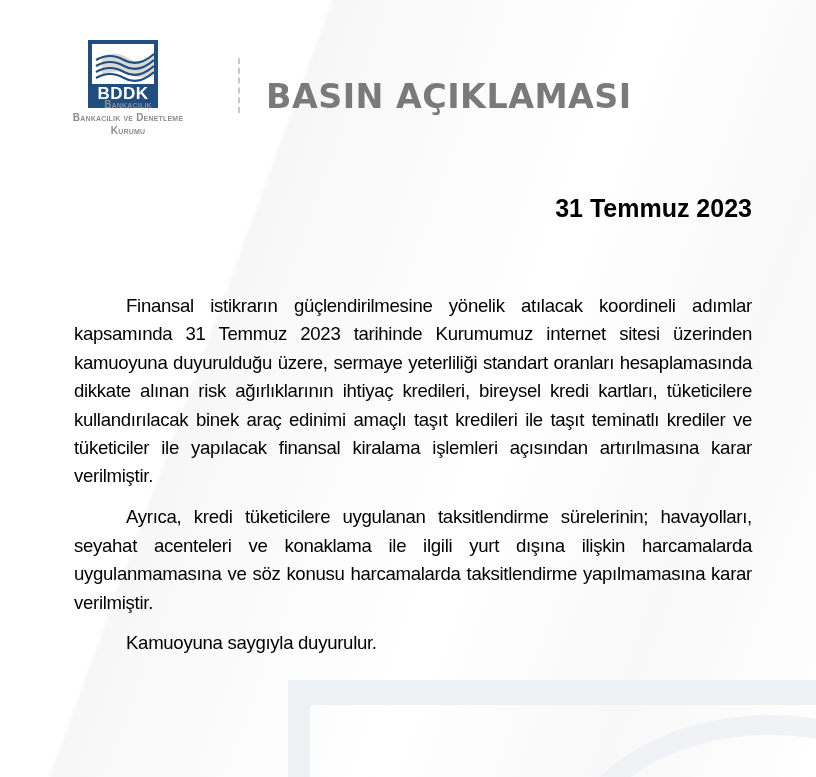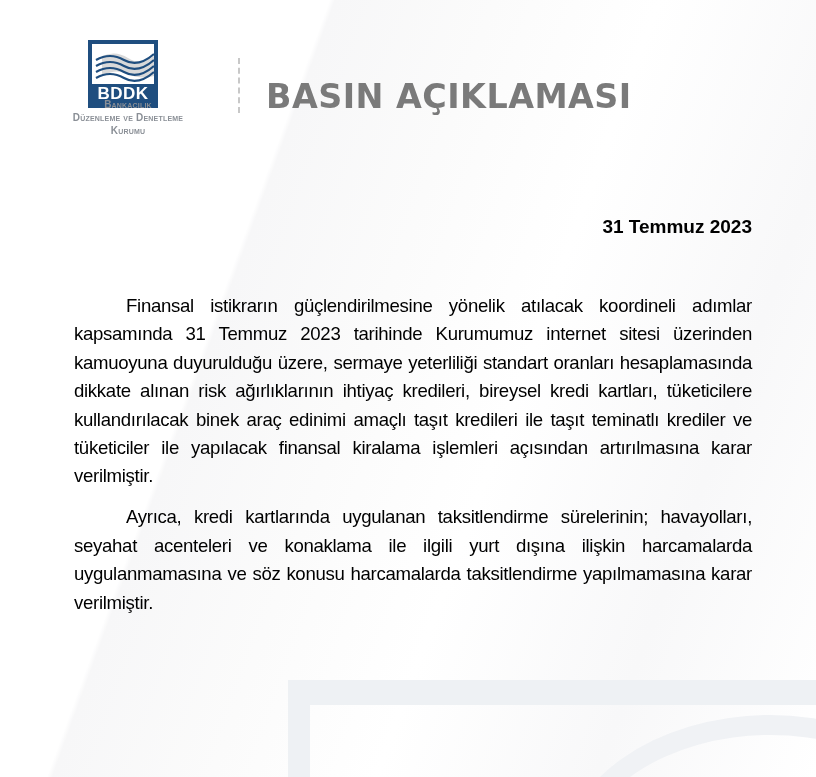--- a/index.html
+++ b/index.html
@@ -55,22 +55,22 @@
       position: absolute; left: 238px; top: 58px; width: 0; height: 55px;
       border-left: 2px dashed #c8c8c8;
     }
     .title {
       position: absolute; left: 266px; top: 76px;
       font-size: 34px; font-weight: bold; color: #7a7a7a; letter-spacing: 0.5px;
       font-family: "DejaVu Sans", sans-serif;
       transform: scaleX(0.98); transform-origin: left center;
     }
     .date {
-      position: absolute; right: 64px; top: 216px;
-      font-size: 19px; font-weight: bold; color: #000;
+      position: absolute; right: 64px; top: 194px;
+      font-size: 25px; font-weight: bold; color: #000;
     }
     .body {
       position: absolute; left: 74px; top: 292px; width: 678px;
       font-size: 18.6px; line-height: 28.4px; color: #000;
       text-align: justify;
       font-family: Liberation Sans, sans-serif;
       letter-spacing: -0.3px;
     }
     .body p { text-indent: 52px; margin-bottom: 12.5px; }
     .body p.closing { margin-top: 0; }
@@ -91,28 +91,29 @@
         <path d="M8 10 Q22 4 34 12 T60 10 L60 30 Q46 34 34 28 T8 30 Z" fill="#d9d9d9"></path>
         <path d="M2 14 Q16 6 30 14 T60 8" stroke="#1f4e7f" stroke-width="2.2" fill="none"></path>
         <path d="M2 20 Q16 12 30 20 T60 14" stroke="#1f4e7f" stroke-width="2.2" fill="none"></path>
         <path d="M2 26 Q16 18 30 26 T60 20" stroke="#1f4e7f" stroke-width="2.2" fill="none"></path>
         <path d="M2 32 Q16 24 30 32 T60 26" stroke="#1f4e7f" stroke-width="2.2" fill="none"></path>
       </svg>
       <div class="logo-abbrev">BDDK</div>
     </div>
     <div class="logo-text">
       <div>Bankacılık</div>
-      <div>Düzenleme ve Denetleme</div>
+      <div>Bankacılık ve Denetleme</div>
       <div>Kurumu</div>
     </div>
   </div>
 
   <div class="divider"></div>
 
   <h1 class="title">BASIN AÇIKLAMASI</h1>
 
   <div class="date">31 Temmuz 2023</div>
 
   <div class="body">
     <p>Finansal istikrarın güçlendirilmesine yönelik atılacak koordineli adımlar kapsamında 31 Temmuz 2023 tarihinde Kurumumuz internet sitesi üzerinden kamuoyuna duyurulduğu üzere, sermaye yeterliliği standart oranları hesaplamasında dikkate alınan risk ağırlıklarının ihtiyaç kredileri, bireysel kredi kartları, tüketicilere kullandırılacak binek araç edinimi amaçlı taşıt kredileri ile taşıt teminatlı krediler ve tüketiciler ile yapılacak finansal kiralama işlemleri açısından artırılmasına karar verilmiştir.</p>
-    <p>Ayrıca, kredi kartlarında uygulanan taksitlendirme sürelerinin; havayolları, seyahat acenteleri ve konaklama ile ilgili yurt dışına ilişkin harcamalarda uygulanmamasına ve söz konusu harcamalarda taksitlendirme yapılmamasına karar verilmiştir.</p>
+    <p>Ayrıca, kredi tüketicilere uygulanan taksitlendirme sürelerinin; havayolları, seyahat acenteleri ve konaklama ile ilgili yurt dışına ilişkin harcamalarda uygulanmamasına ve söz konusu harcamalarda taksitlendirme yapılmamasına karar verilmiştir.</p>
+    <p class="closing">Kamuoyuna saygıyla duyurulur.</p>
   </div>
 </div>
 
 </body></html>

